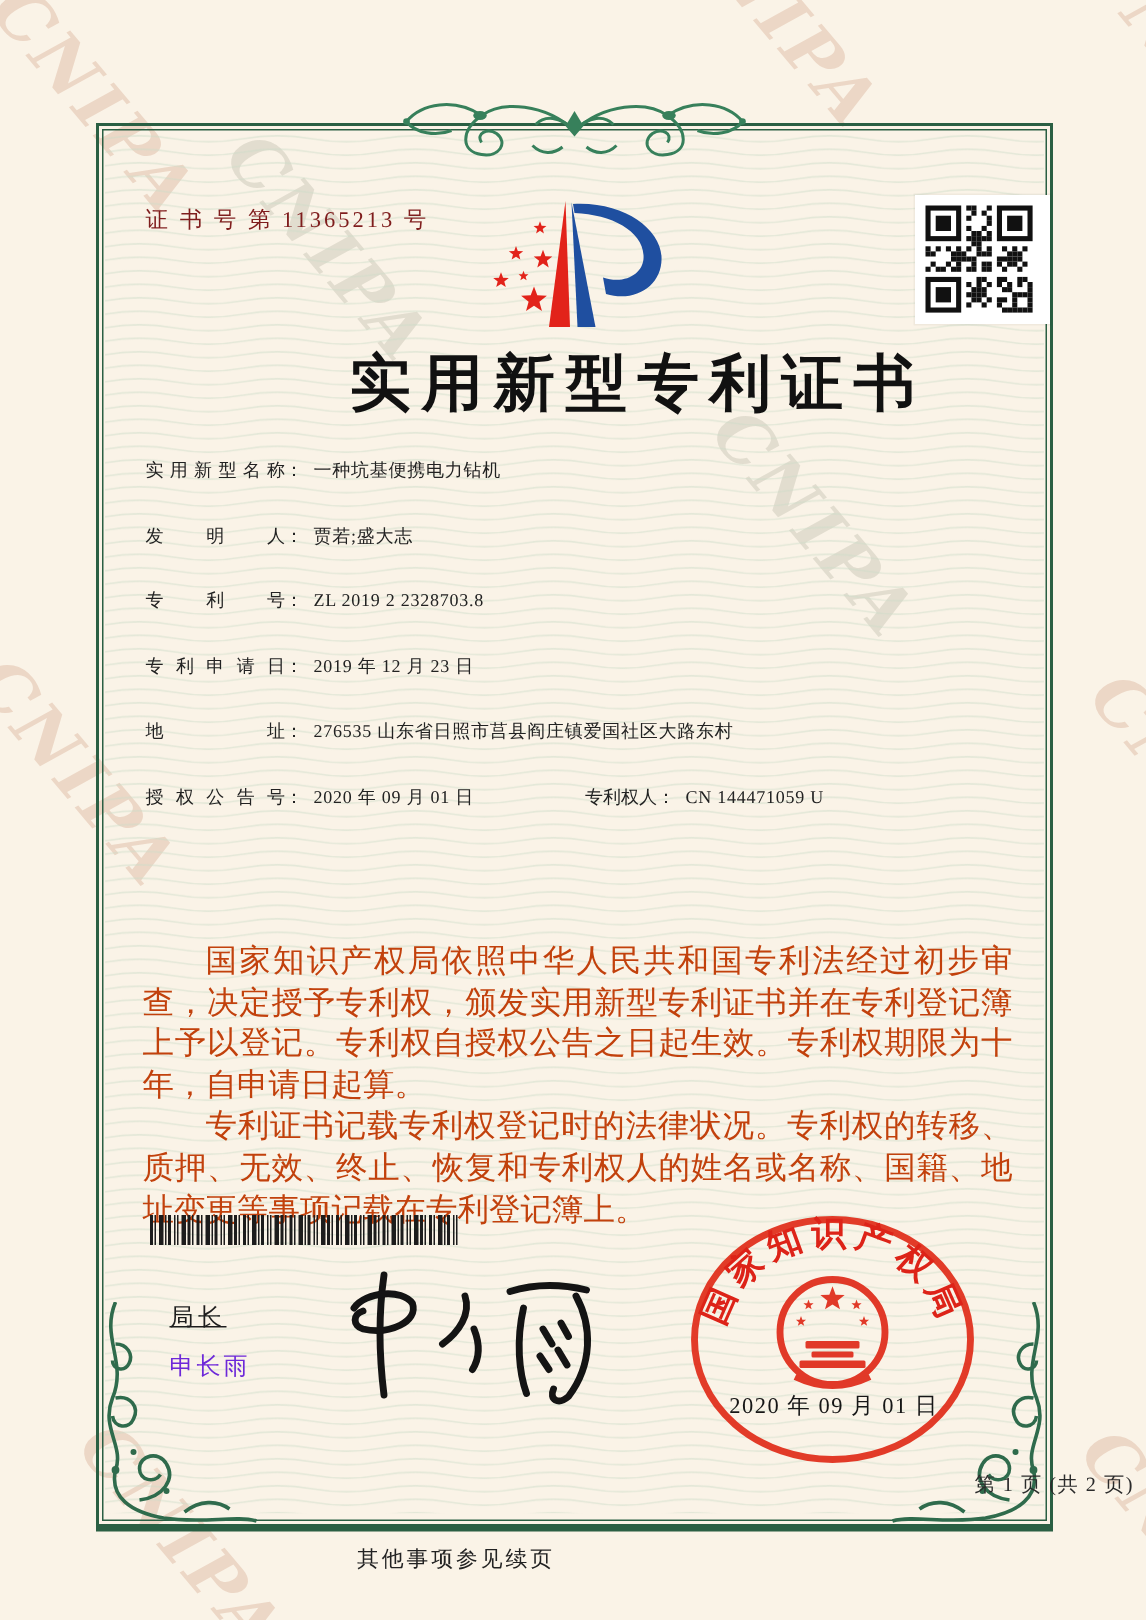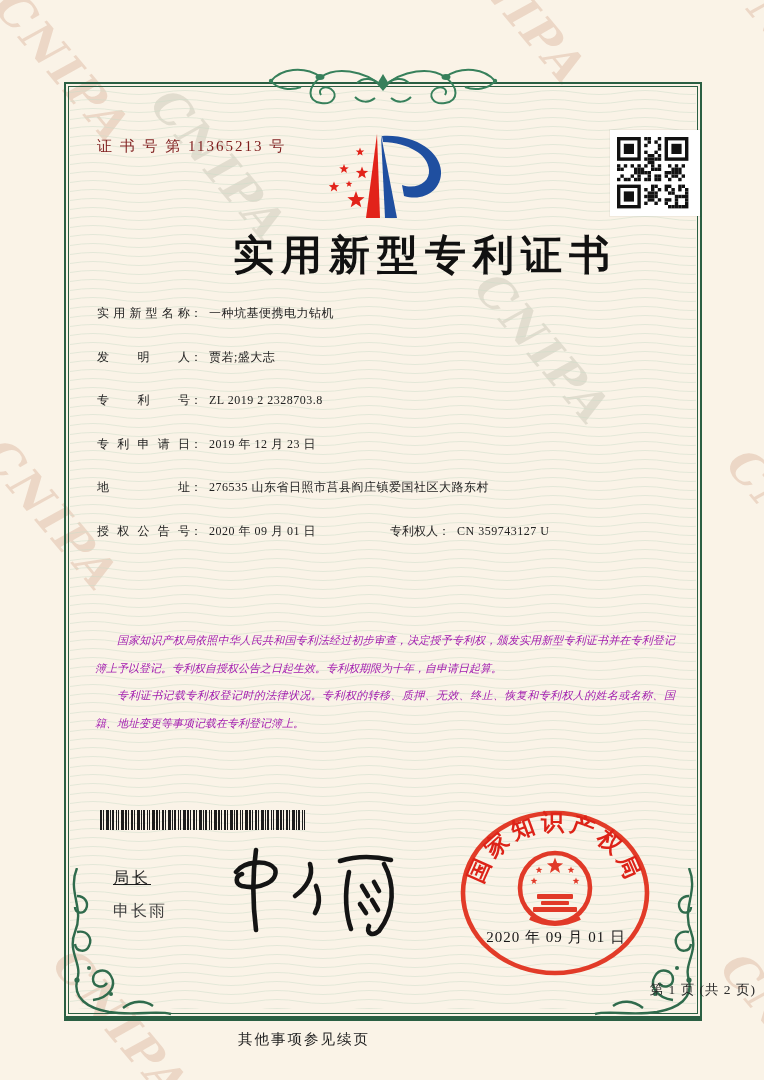--- a/index.html
+++ b/index.html
@@ -33,28 +33,28 @@
 
   
   .fields{position:absolute;left:97px;top:306px;width:575px;font-size:12px;color:#222;}
   .frow{position:relative;height:15.5px;line-height:15.5px;margin-bottom:28px;white-space:nowrap;}
   .flabel{display:inline-block;width:93px;text-align:justify;text-align-last:justify;vertical-align:top;}
   .fcolon{display:inline-block;margin-right:7px;}
   .fvalue{letter-spacing:.5px;}
   .pair2{position:absolute;left:293px;top:0;}
 
   
-  .paras{position:absolute;left:95px;top:627px;width:580px;font-size:11px;line-height:27.6px;
-         text-align:justify;color:#a21caf;font-style:italic;}
+  .paras{position:absolute;left:95px;top:627px;width:580px;font-size:21px;line-height:27.6px;
+         text-align:justify;color:#c2410c;}
   .paras p{margin:0;text-indent:2em;}
 
   
   .barcode{position:absolute;left:100px;top:810px;width:212px;height:20px;}
   .sig-title{position:absolute;left:113px;top:868px;font-size:16px;letter-spacing:3px;color:#1d1d1d;text-decoration:underline;}
-  .sig-name{position:absolute;left:113px;top:901px;font-size:16px;letter-spacing:2px;color:#404040;}
+  .sig-name{position:absolute;left:113px;top:901px;font-size:16px;letter-spacing:2px;color:#6d28d9;}
   .signature{position:absolute;left:222px;top:838px;width:200px;height:104px;}
   .seal{position:absolute;left:456px;top:808px;width:200px;height:174px;}
   .seal-date{position:absolute;left:456px;top:928px;width:200px;text-align:center;
              font-size:15px;color:#161616;letter-spacing:1px;}
 
   .page-info{position:absolute;left:64px;top:981px;width:692px;text-align:right;
              font-size:13.5px;color:#2b2b2b;letter-spacing:1px;}
   .cont-note{position:absolute;left:0;top:1030px;width:608px;text-align:center;
              font-size:14.5px;color:#222;letter-spacing:2px;}
 </style>
@@ -284,21 +284,21 @@
   </svg>
 
   <div class="doc-title">实用新型专利证书</div>
 
   <div class="fields" id="fields">
       <div class="frow"><span class="flabel">实用新型名称</span><span class="fcolon">：</span><span class="fvalue">一种坑基便携电力钻机</span></div>
       <div class="frow"><span class="flabel">发明人</span><span class="fcolon">：</span><span class="fvalue">贾若;盛大志</span></div>
       <div class="frow"><span class="flabel">专利号</span><span class="fcolon">：</span><span class="fvalue">ZL 2019 2 2328703.8</span></div>
       <div class="frow"><span class="flabel">专利申请日</span><span class="fcolon">：</span><span class="fvalue">2019 年 12 月 23 日</span></div>
       <div class="frow"><span class="flabel">地址</span><span class="fcolon">：</span><span class="fvalue">276535 山东省日照市莒县阎庄镇爱国社区大路东村</span></div>
-      <div class="frow"><span class="flabel">授权公告号</span><span class="fcolon">：</span><span class="fvalue">2020 年 09 月 01 日</span><span class="pair2"><span class="">专利权人</span><span class="fcolon">：</span><span class="fvalue">CN 359743127 U</span></span></div>
+      <div class="frow"><span class="flabel">授权公告号</span><span class="fcolon">：</span><span class="fvalue">2020 年 09 月 01 日</span><span class="pair2"><span class="">专利权人</span><span class="fcolon">：</span><span class="fvalue">CN 144471059 U</span></span></div>
     </div>
 
   <div class="paras" id="paras">
       <p>国家知识产权局依照中华人民共和国专利法经过初步审查，决定授予专利权，颁发实用新型专利证书并在专利登记簿上予以登记。专利权自授权公告之日起生效。专利权期限为十年，自申请日起算。</p>
       <p>专利证书记载专利权登记时的法律状况。专利权的转移、质押、无效、终止、恢复和专利权人的姓名或名称、国籍、地址变更等事项记载在专利登记簿上。</p>
     </div>
 
   <svg class="barcode" viewBox="0 0 212 20">
     <g id="barcode-bars">
         <rect x="0" y="0" width="2" height="20" fill="#1c1c1c"></rect>

